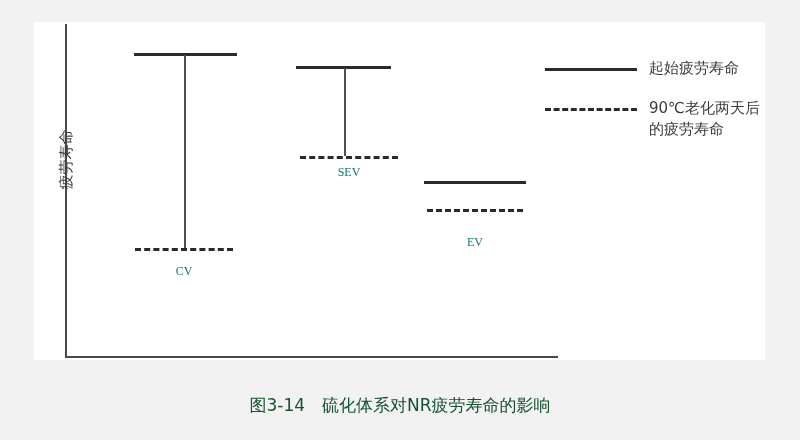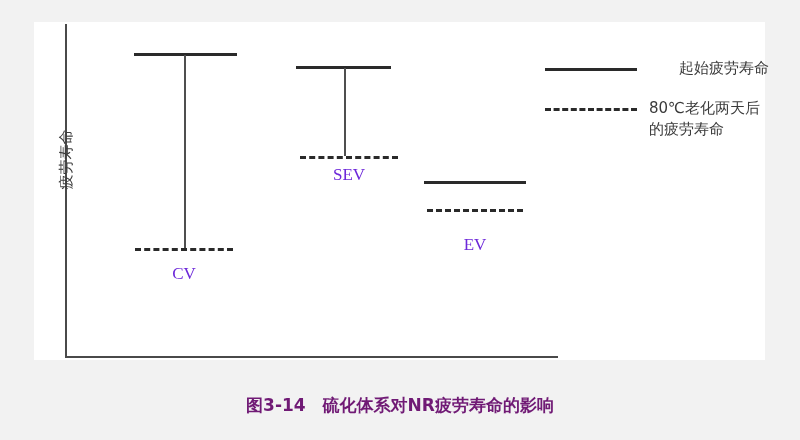--- a/index.html
+++ b/index.html
@@ -90,22 +90,22 @@
     height: 0;
     border-top: 3px dashed #2a2a2a;
   }
   .connector {
     position: absolute;
     width: 2px;
     background: #4f4f4f;
   }
   .group-label {
     position: absolute;
-    font-size: 17px;
-    color: #6d28d9;
+    font-size: 12px;
+    color: #0f766e;
     text-align: center;
     white-space: nowrap;
     font-family: "Liberation Serif", "DejaVu Serif", serif;
   }
 
   
   #legend {
     position: absolute;
     left: 511px;
     top: 36px;
@@ -143,23 +143,22 @@
   }
 
   
   #caption {
     position: absolute;
     left: 0;
     top: 394px;
     width: 800px;
     text-align: center;
     font-size: 17px;
-    color: #701a75;
-    font-family: "DejaVu Sans", "Liberation Sans", sans-serif;
-    font-weight: bold;
+    color: #14532d;
+    font-family: "DejaVu Sans", "Liberation Sans", sans-serif;
   }
 </style>
 </head>
 <body>
 
 <div id="cutoff-strip">
   <div class="cutoff-text">一一一一一一一一一一一一一一一一一一一一一一一一一一一</div>
 </div>
 
 <div id="figure-panel">
@@ -183,25 +182,25 @@
     <div class="group-label" style="left:285px; top:143px; width:60px;">SEV</div>
   </div>
 
   <div>
     <div class="bar-solid" style="left:390px; top:159px; width:102px;"></div>
     <div class="bar-dashed" style="left:393px; top:187px; width:96px;"></div>
     <div class="group-label" style="left:411px; top:201px; width:60px;margin-top:12px;">EV</div>
   </div>
 
   <div id="legend">
-    <div class="legend-row" style="height:40px;text-align:right;">
+    <div class="legend-row" style="height:40px;">
       <div class="legend-swatch-solid"></div>
       <div class="legend-text">起始疲劳寿命</div>
     </div>
     <div class="legend-row" style="height:46px;">
       <div class="legend-swatch-dashed"></div>
-      <div class="legend-text">80℃老化两天后的疲劳寿命</div>
+      <div class="legend-text">90℃老化两天后的疲劳寿命</div>
     </div>
   </div>
 
 </div>
 
 <div id="caption">图3-14　硫化体系对NR疲劳寿命的影响</div>
 
 </body></html>

